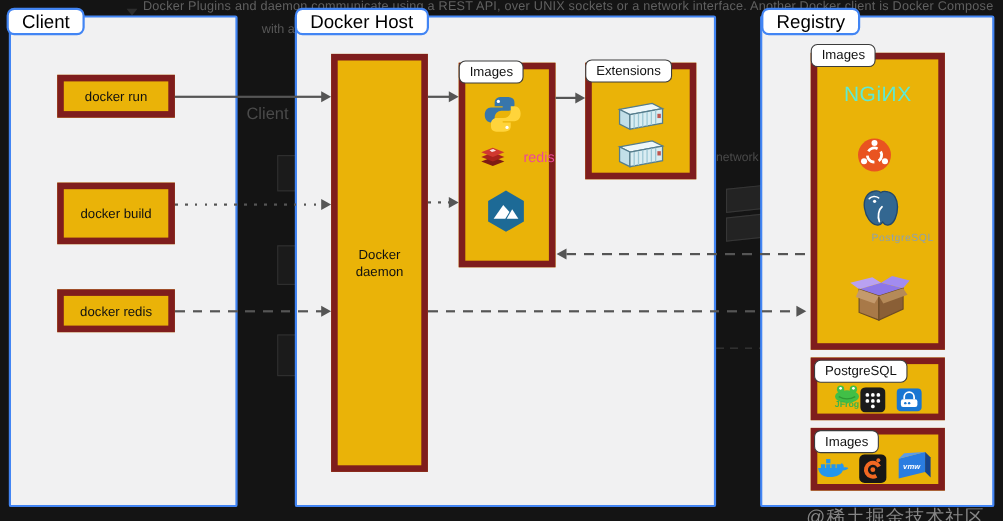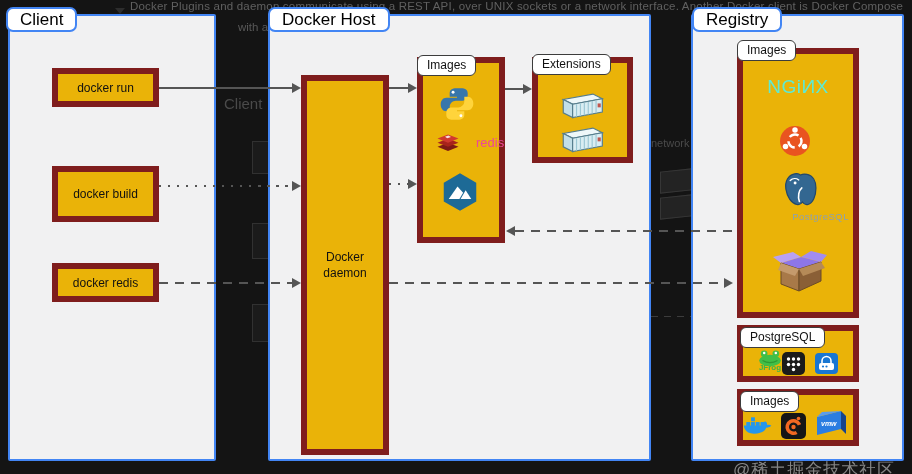--- a/index.html
+++ b/index.html
@@ -57,21 +57,21 @@
   <div class="panel" style="left:691px;top:14px;width:213px;height:447px"></div>
 
   <div class="ptab" style="left:6px;top:7px">Client</div>
   <div class="ptab" style="left:268px;top:7px">Docker Host</div>
   <div class="ptab" style="left:692px;top:7px">Registry</div>
 
   <div class="wbox cmd" style="left:52px;top:68px;width:107px;height:39px">docker run</div>
   <div class="wbox cmd" style="left:52px;top:166px;width:107px;height:56px">docker build</div>
   <div class="wbox cmd" style="left:52px;top:263px;width:107px;height:39px">docker redis</div>
 
-  <div class="wbox daemon" style="left:301px;top:75px;width:88px;height:380px">
+  <div class="wbox daemon" style="left:301px;top:49px;width:88px;height:380px">
     <span style="display:inline-block;width:56px">Docker daemon</span>
   </div>
 
   <div class="wbox" style="left:417px;top:57px;width:88px;height:186px"></div>
   <div class="stab" style="left:417px;top:55px">Images</div>
 
   <span class="icon" style="left:438px;top:86px">
     <svg width="38" height="36" viewBox="0 0 64 64">
       <path fill="#3776ab" d="M31 4c-8 0-12 3-12 9v6h13v2H13C7 21 3 26 3 33s4 12 10 12h6v-8c0-6 5-11 11-11h12c5 0 9-4 9-9v-4c0-6-4-9-12-9h-8z"></path>
       <circle fill="#fff" cx="25" cy="11" r="2.6"></circle>

